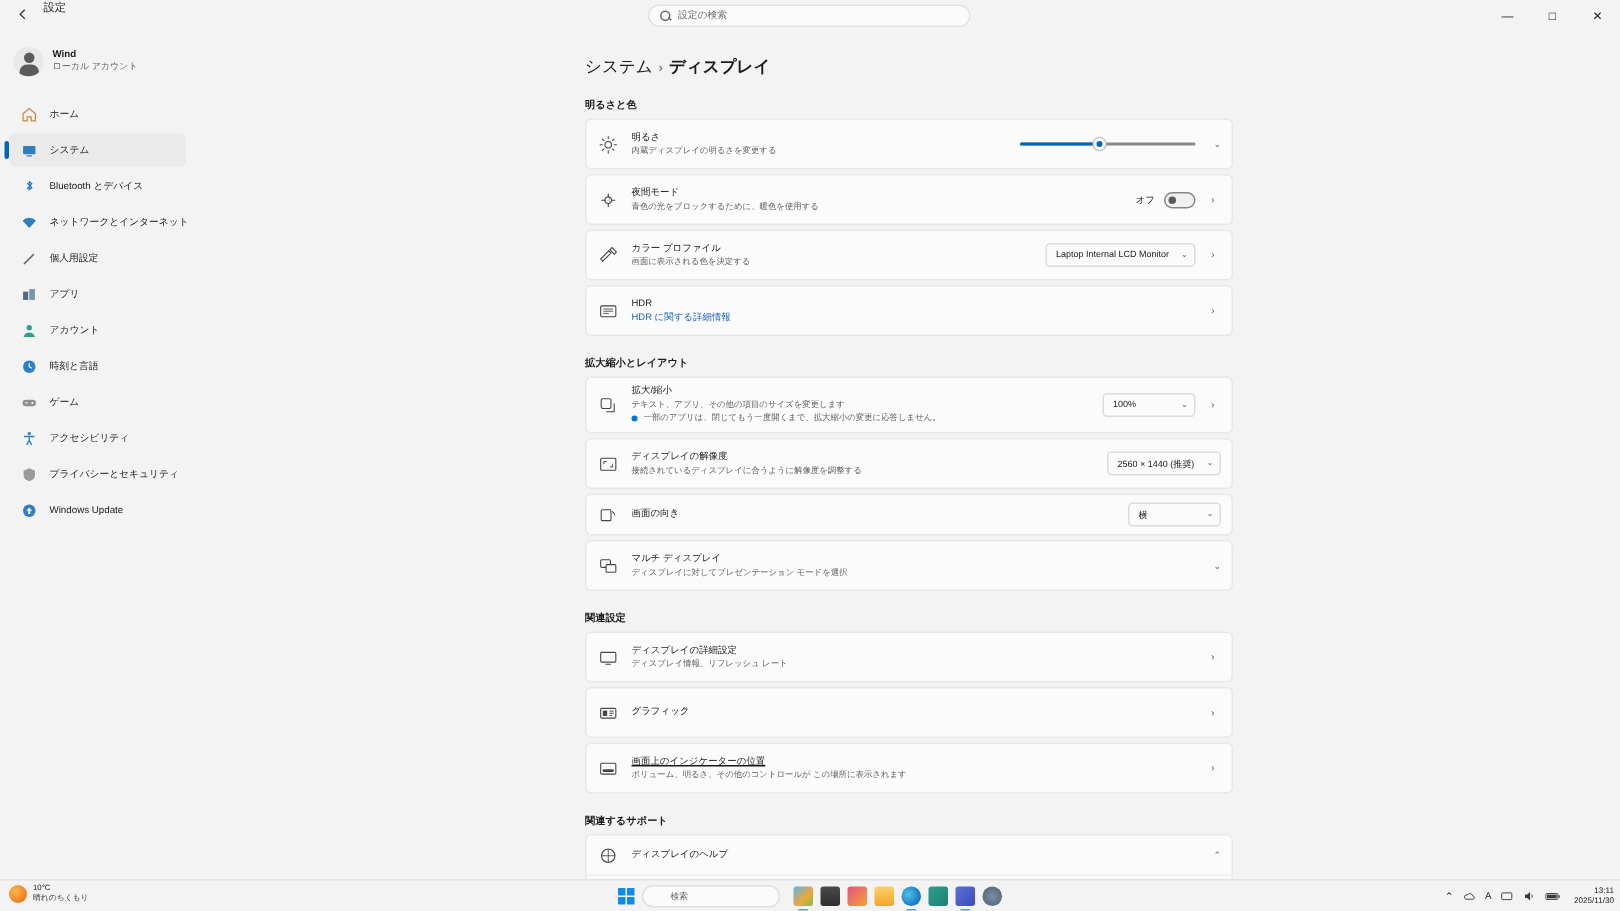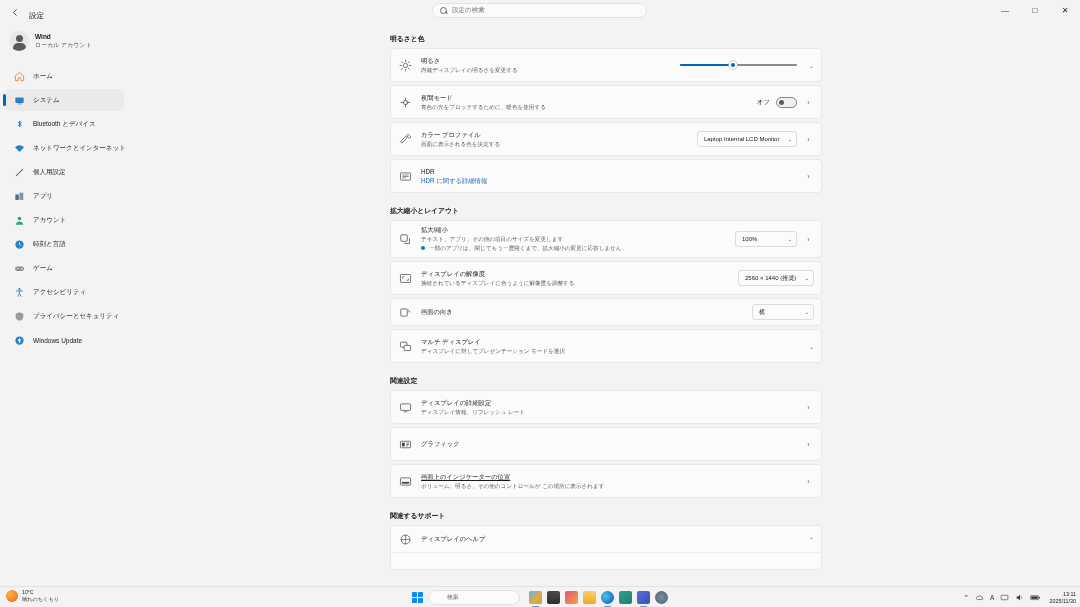--- a/index.html
+++ b/index.html
@@ -7,21 +7,21 @@
     width: 1080px; height: 607px;
     font-family: "Liberation Sans", "DejaVu Sans", sans-serif;
     background: #f3f3f3;
     overflow: hidden;
   }
   .app { position: relative; width: 1080px; height: 607px; background: #f3f3f3; }
 
   
   .titlebar {
     position: absolute; top: 0; left: 0; width: 1080px; height: 21px;
-    background: #f3f3f3; display: flex; align-items: flex-end;
+    background: #f3f3f3; display: flex; align-items: flex-start;
   }
   .back-btn {
     width: 22px; height: 18px; margin-left: 4px;
     display: flex; align-items: center; justify-content: center;
     color: #4a4a4a; font-size: 9px; border-radius: 3px;
   }
   .tb-title { font-size: 7.5px; color: #202020; margin-left: 3px; }
   .tb-search {
     position: absolute; left: 432px; top: 3px; width: 215px; height: 15px;
     background: #fbfbfb; border: 1px solid #e2e2e2; border-radius: 8px;
@@ -312,20 +312,23 @@
       <svg class="nav-ico" viewBox="0 0 16 16">
           <circle cx="8" cy="8" r="6" fill="#2d7fc1"></circle>
           <path d="M8 4.8 10.8 8H9v3.2H7V8H5.2z" fill="#fff"></path>
         </svg>
       <span class="nav-label">Windows Update</span>
     </div>
   </div>
 
   <div class="content">
 
+    <div class="crumb">
+      <span class="c1">システム</span><span class="sep">›</span><span class="c2">ディスプレイ</span>
+    </div>
 
     <div class="section-title">明るさと色</div>
 
     <div class="card tall">
       <svg class="row-ico" viewBox="0 0 18 18">
           <circle cx="9" cy="9" r="3" fill="none" stroke="#444" stroke-width="1"></circle>
           <g stroke="#444" stroke-width="1" stroke-linecap="round">
             <path d="M9 1.5v2M9 14.5v2M1.5 9h2M14.5 9h2M3.7 3.7l1.4 1.4M12.9 12.9l1.4 1.4M14.3 3.7l-1.4 1.4M5.1 12.9l-1.4 1.4"></path>
           </g>
         </svg>

